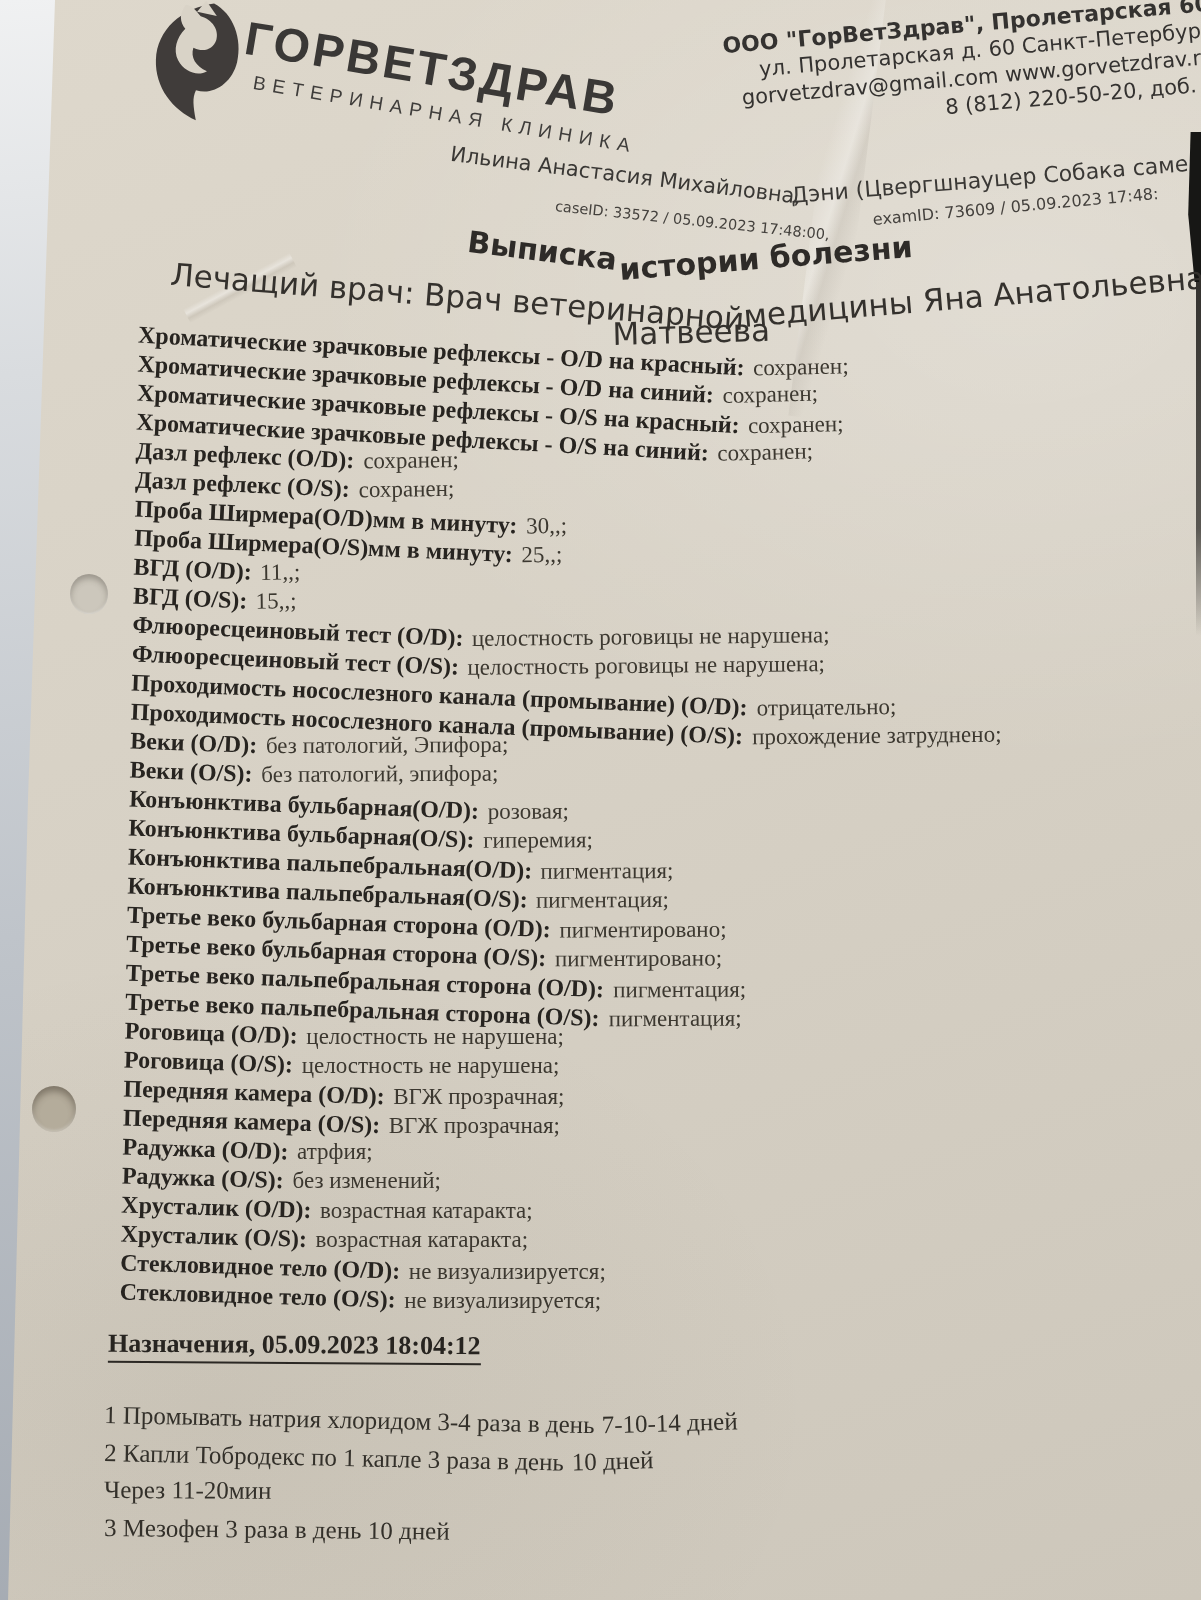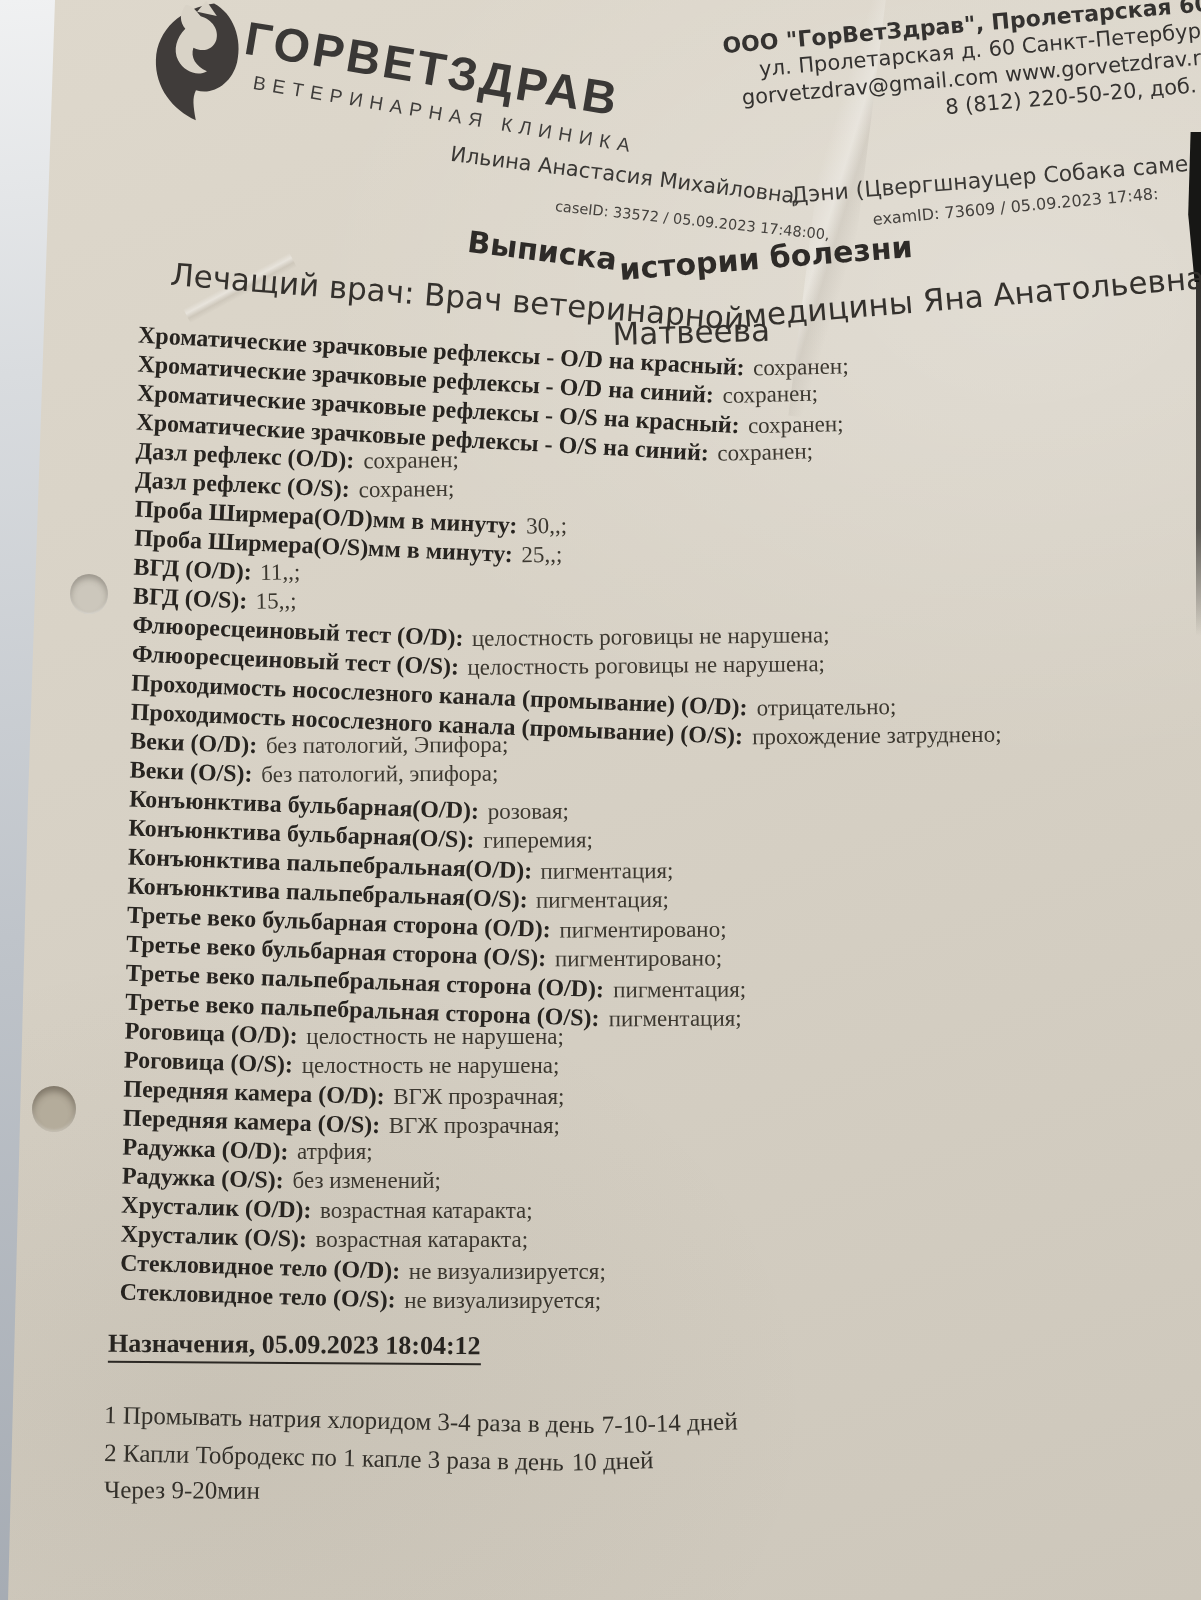--- a/index.html
+++ b/index.html
@@ -133,15 +133,16 @@
     <div class="fl"><span class="seg-a" style="transform: rotate(0.6deg);">Хрусталик (O/D):</span><span class="seg-b" style="transform: translateY(2px) rotate(-1.1deg);">возрастная катаракта;</span></div>
     <div class="fl"><span class="seg-a" style="transform: rotate(0.6deg);">Хрусталик (O/S):</span><span class="seg-b" style="transform: translateY(1.9px) rotate(-1.1deg);">возрастная катаракта;</span></div>
     <div class="fl"><span class="seg-a" style="transform: rotate(0.6deg);">Стекловидное тело (O/D):</span><span class="seg-b" style="transform: translateY(2.9px) rotate(-1.1deg);">не визуализируется;</span></div>
     <div class="fl"><span class="seg-a" style="transform: rotate(0.6deg);">Стекловидное тело (O/S):</span><span class="seg-b" style="transform: translateY(2.9px) rotate(-1.1deg);">не визуализируется;</span></div>
   </div>
 
   <div class="abs rx-head">Назначения, 05.09.2023 18:04:12</div>
   <div class="rx">
     <div class="fl"><span class="seg-a" style="transform: rotate(1.2deg);">1 Промывать натрия хлоридом 3-4 раза в день</span><span class="seg-b" style="transform: translateY(10.3px) rotate(-1.7deg);">7-10-14 дней</span></div>
     <div class="fl"><span class="seg-a" style="transform: rotate(1.2deg);">2 Капли Тобродекс по 1 капле 3 раза в день</span><span class="seg-b" style="transform: translateY(9.6px) rotate(-1.7deg);">10 дней</span></div>
-    <div class="fl"><span class="seg-a" style="transform: rotate(0.3deg);">Через 9-20мин</span><span class="seg-b" style="transform: translateY(0.9px) rotate(-0.8deg);"></span></div>
+    <div class="fl"><span class="seg-a" style="transform: rotate(0.3deg);">Через 11-20мин</span><span class="seg-b" style="transform: translateY(0.9px) rotate(-0.8deg);"></span></div>
+    <div class="fl"><span class="seg-a" style="transform: rotate(0.6deg);">3 Мезофен 3 раза в день 10 дней</span><span class="seg-b" style="transform: translateY(3.6px) rotate(-1.1deg);"></span></div>
   </div>
 </div>
 
 </body></html>

